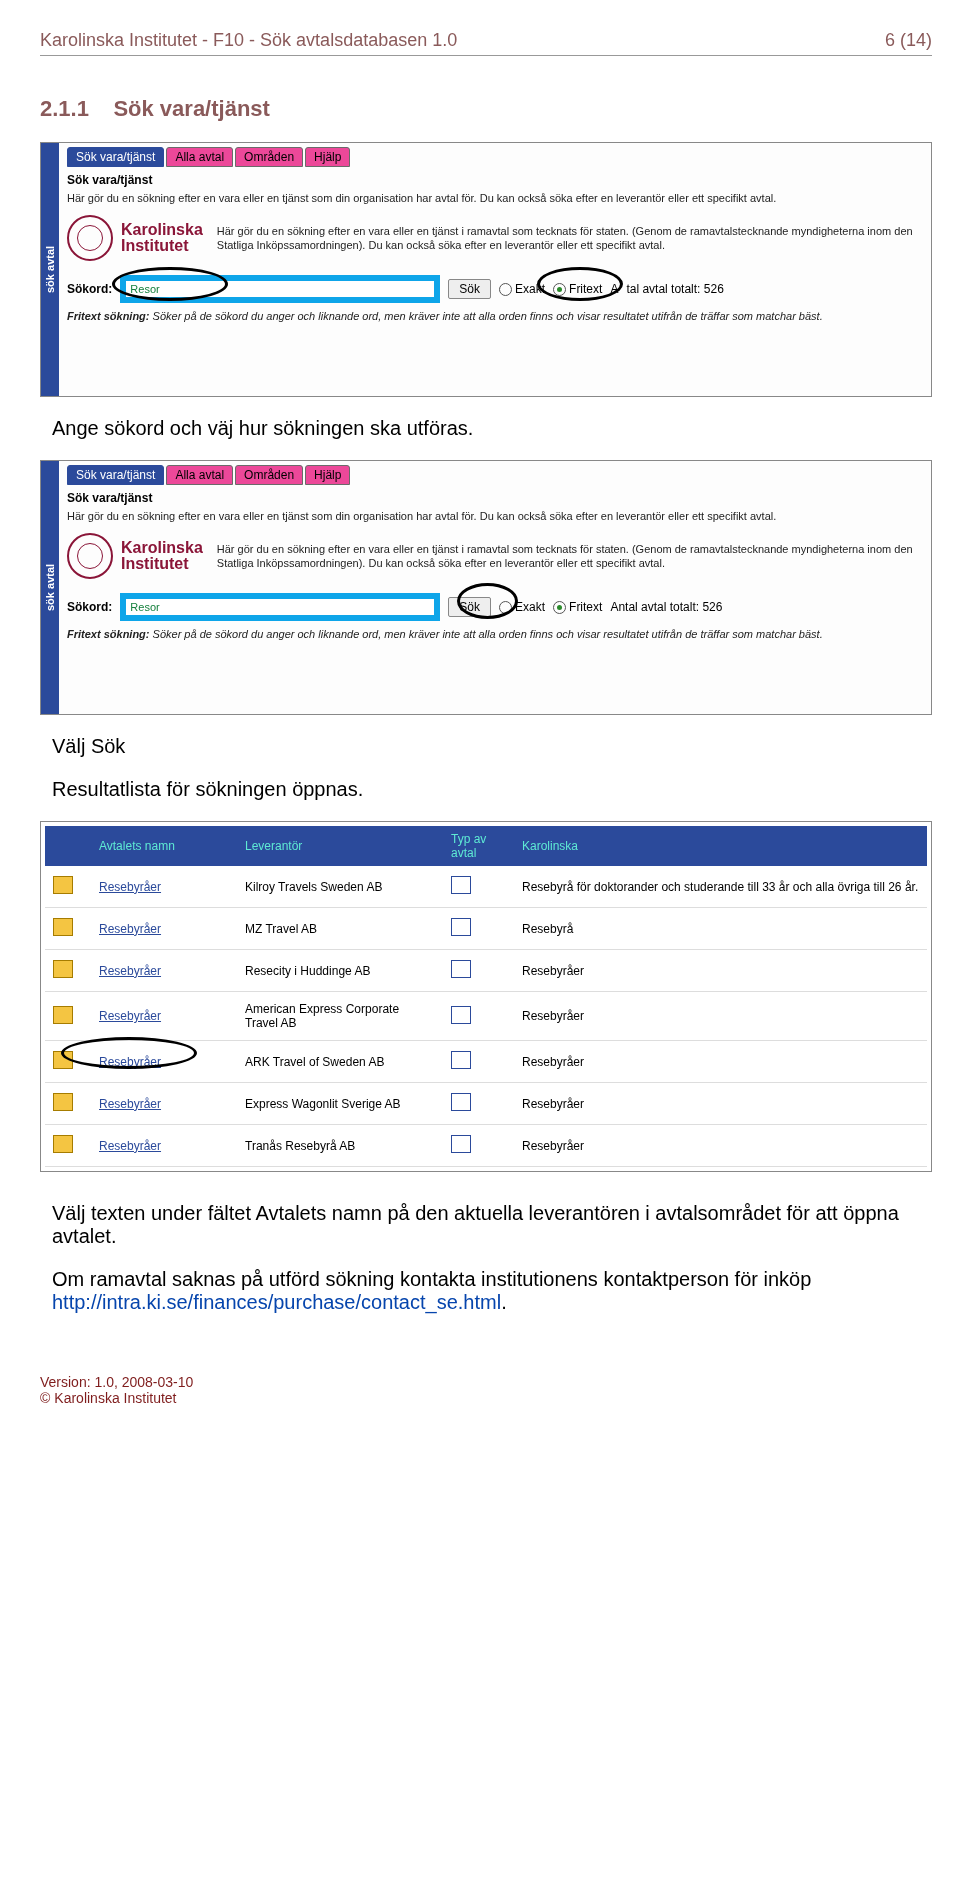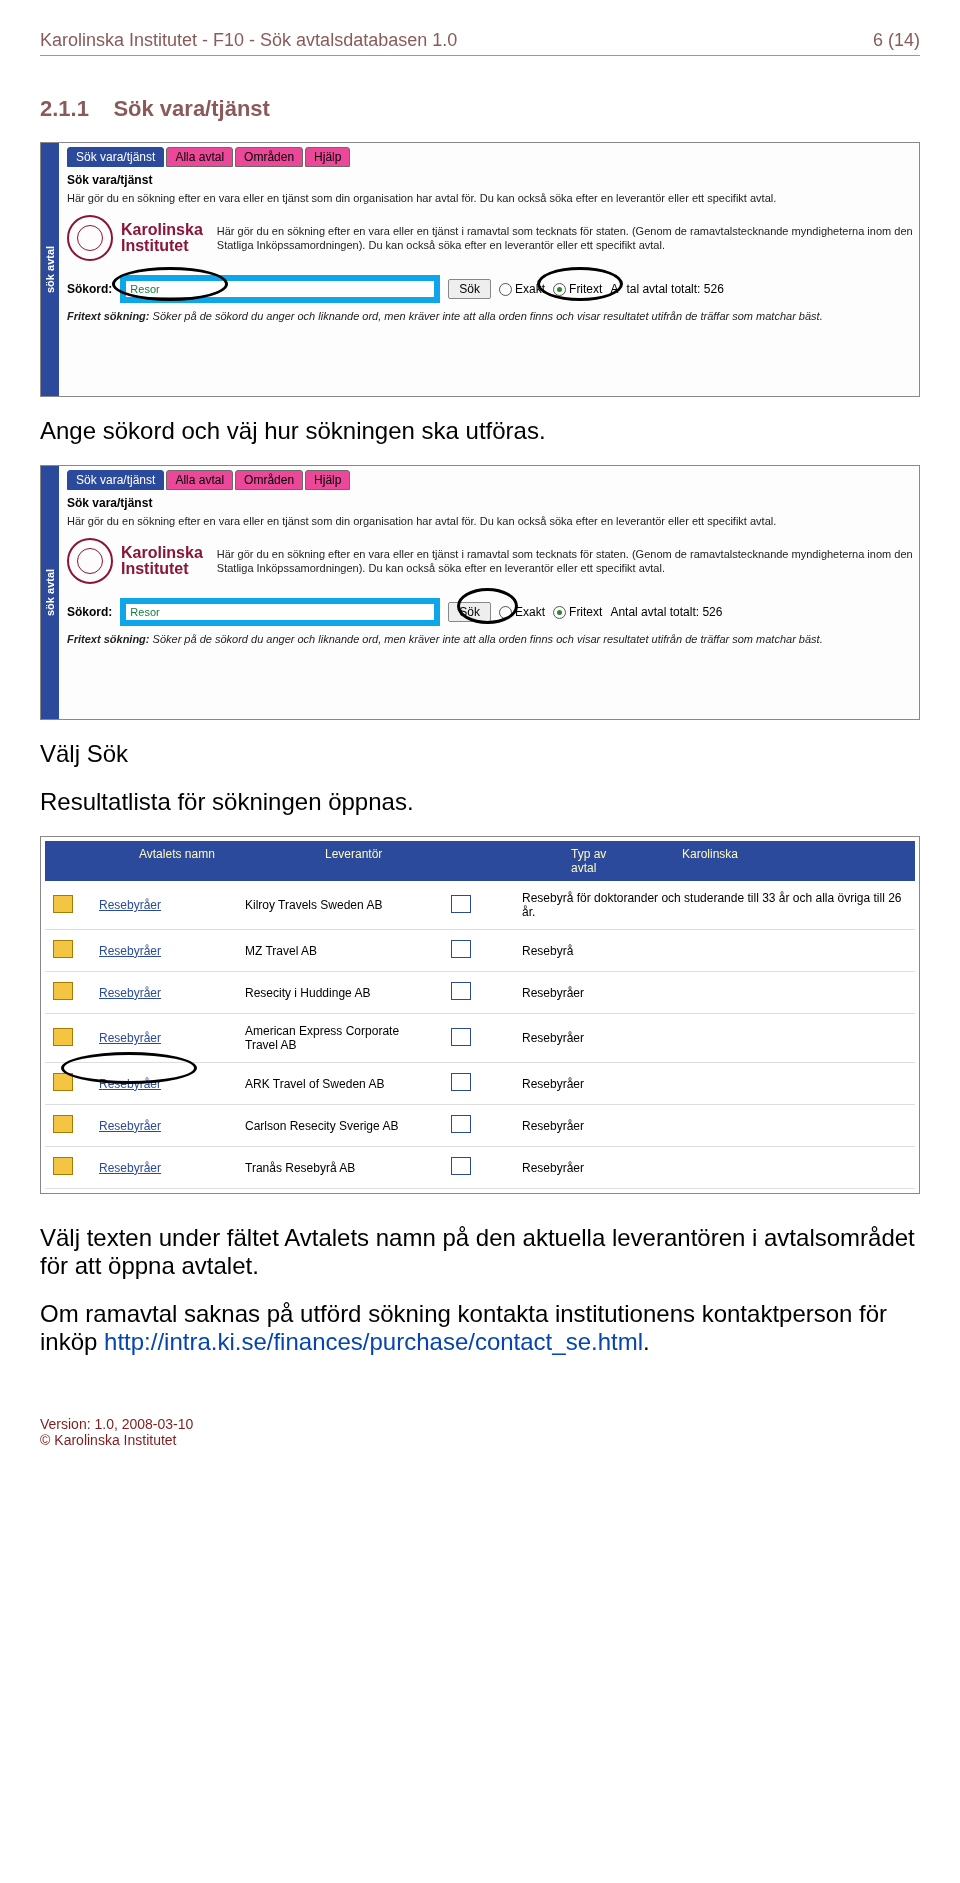--- a/index.html
+++ b/index.html
@@ -3,39 +3,39 @@
 <meta charset="utf-8">
 <style>
   body {
     margin: 0;
     font-family: Arial, sans-serif;
     background: #fff;
     color: #000;
     width: 960px;
   }
   .page {
-    padding: 30px 40px 20px 40px;
+    padding: 30px 28px 20px 40px;
   }
   .header-line {
     display: flex;
     justify-content: space-between;
     font-size: 18px;
     color: #8a5a5a;
     border-bottom: 1px solid #999;
     padding-bottom: 4px;
     margin-bottom: 40px;
   }
   .section-heading {
     font-size: 22px;
     color: #8a5a5a;
     margin: 0 0 20px 0;
   }
   .body-text {
-    font-size: 24px;
-    margin: 20px 0;
+    font-size: 20px;
+    margin: 20px 12px;
   }
   .link {
     color: #0645ad;
     cursor: pointer;
   }
 
   
   .app-box {
     border: 1px solid #888;
     background: #fdfdfd;
@@ -185,24 +185,23 @@
   
   .results-box {
     border: 1px solid #888;
     padding: 4px;
     font-size: 12px;
     margin: 10px 0 30px 0;
     position: relative;
   }
   .results-head {
     background: #2b4a9b;
-    color: #fef9c3;
-    display: flex;
-    align-items: flex-start;
-    gap: 40px;
+    color: #5eead4;
+    display: flex;
+    align-items: center;
   }
   .col { padding: 6px 8px; }
   .col-icon { flex: 0 0 30px; }
   .col-name { flex: 0 0 130px; }
   .col-lev { flex: 0 0 190px; }
   .col-type { flex: 0 0 55px; }
   .col-desc { flex: 1; }
   .results-row {
     display: flex;
     align-items: center;
@@ -384,21 +383,21 @@
         <div class="results-row">
           <div class="col col-icon"><span class="doc-icon"></span></div>
           <div class="col col-name"><span class="name-link">Resebyråer</span></div>
           <div class="col col-lev">ARK Travel of Sweden AB</div>
           <div class="col col-type"><span class="doc-icon2"></span></div>
           <div class="col col-desc">Resebyråer</div>
         </div>
         <div class="results-row">
           <div class="col col-icon"><span class="doc-icon"></span></div>
           <div class="col col-name"><span class="name-link">Resebyråer</span></div>
-          <div class="col col-lev">Carlson Resecity Sverige AB</div>
+          <div class="col col-lev">Express Wagonlit Sverige AB</div>
           <div class="col col-type"><span class="doc-icon2"></span></div>
           <div class="col col-desc">Resebyråer</div>
         </div>
         <div class="results-row">
           <div class="col col-icon"><span class="doc-icon"></span></div>
           <div class="col col-name"><span class="name-link">Resebyråer</span></div>
           <div class="col col-lev">Tranås Resebyrå AB</div>
           <div class="col col-type"><span class="doc-icon2"></span></div>
           <div class="col col-desc">Resebyråer</div>
         </div>

